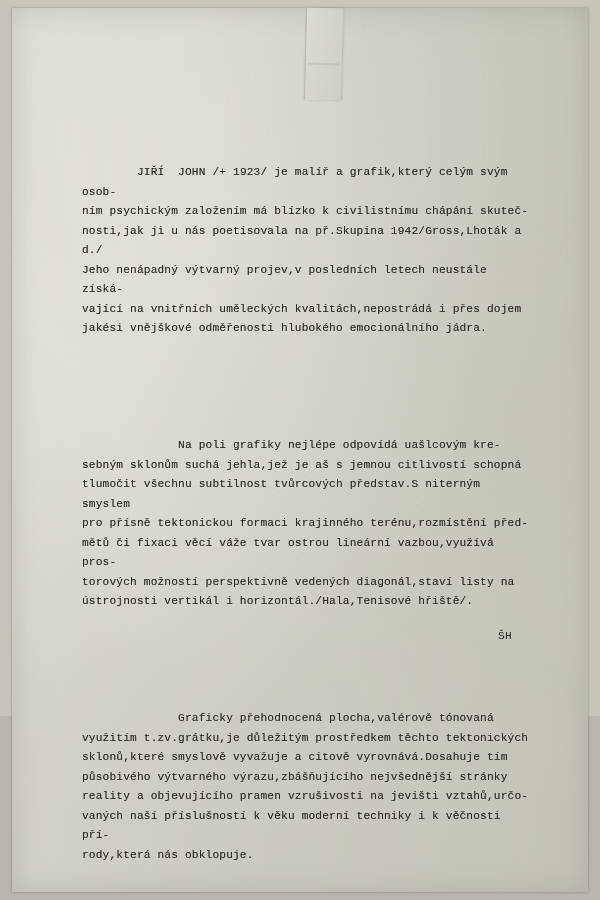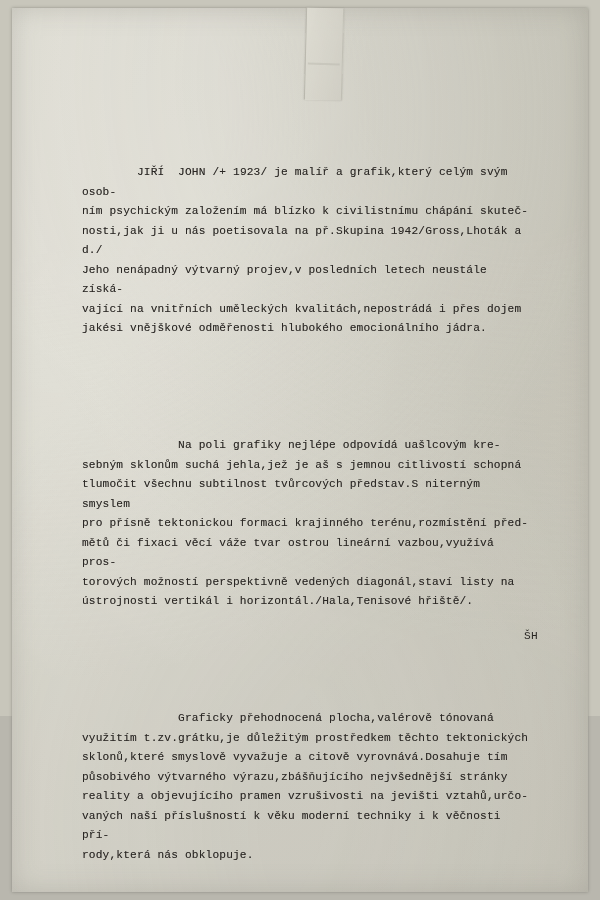--- a/index.html
+++ b/index.html
@@ -84,21 +84,21 @@
     margin: 0 0 0 0;
   }
   .para {
     margin-bottom: 0;
   }
   .gap {
     height: 19.5px;
   }
   #initials {
     position: absolute;
-    left: 512px;
+    left: 486px;
     top: 622px;
     color: #2a2724;
     font-size: 11.2px;
     letter-spacing: 0.4px;
   }
   
   #edges {
     position: absolute;
     inset: 0;
     pointer-events: none;

